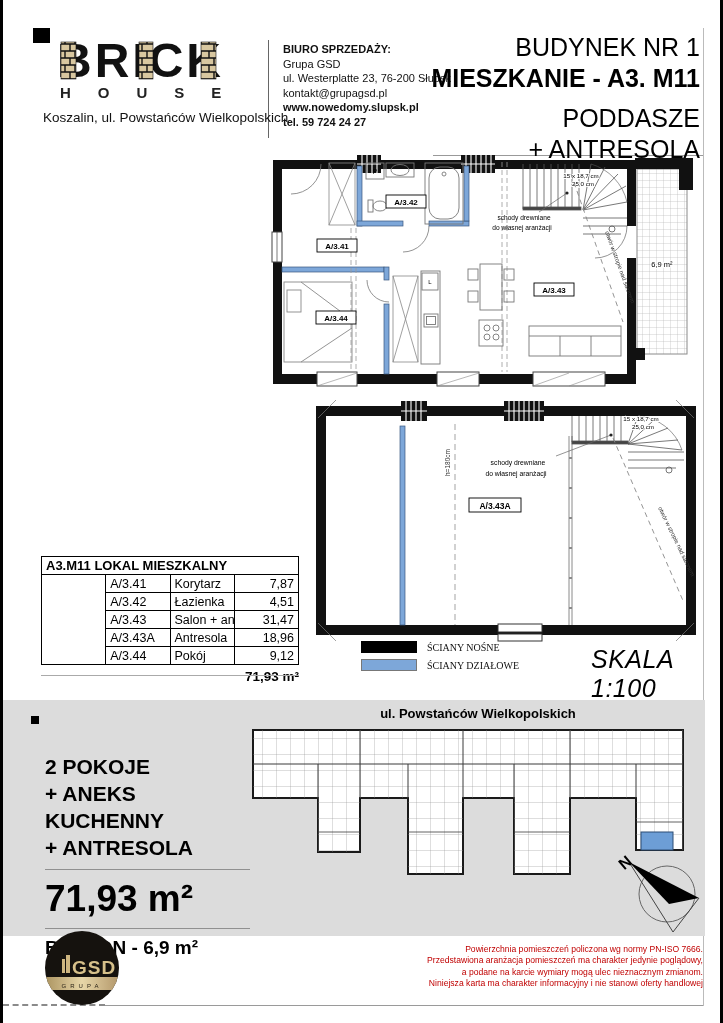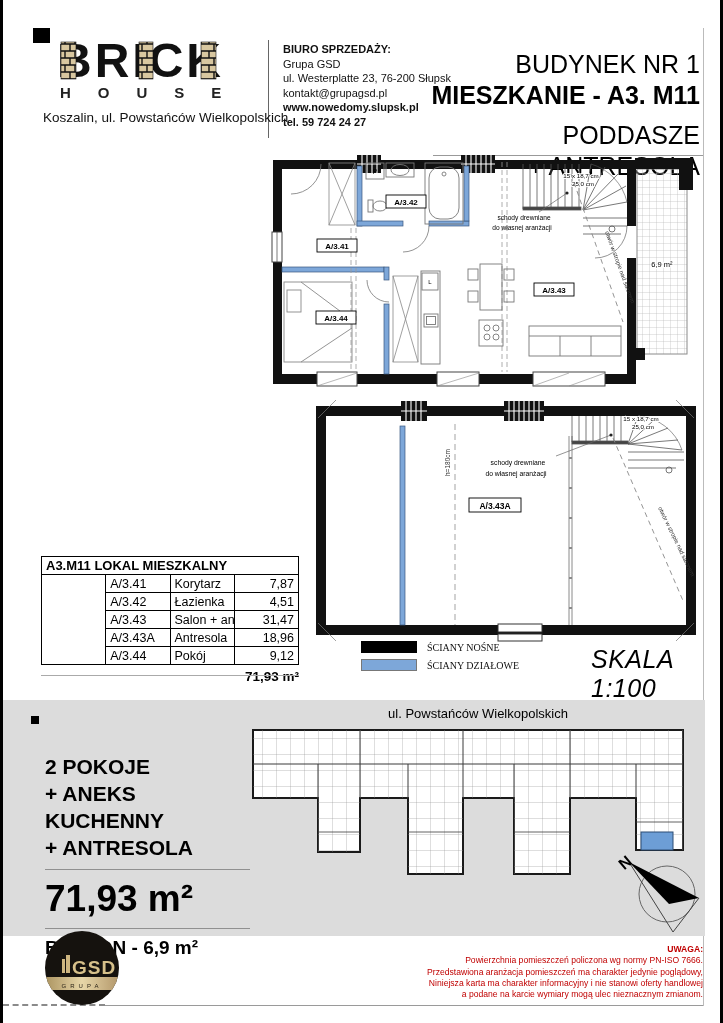--- a/index.html
+++ b/index.html
@@ -8,21 +8,21 @@
         border-left:3px solid #000;border-right:3px solid #000;}
   .abs{position:absolute;}
   
   .corner-mark{left:30px;top:28px;width:17px;height:15px;background:#000;}
   .hdr-vline{left:265px;top:40px;width:1px;height:98px;background:#666;}
   .right-vline{left:700px;top:28px;width:1px;height:978px;background:#bbb;z-index:1;}
   .hdr-hline{left:430px;top:155px;width:270px;height:1px;background:#999;}
   .logo-address{left:40px;top:110px;font-size:13.5px;color:#111;}
   .sales{left:280px;top:42px;font-size:11px;line-height:14.5px;color:#111;}
   .sales .b{font-weight:bold;}
-  .unit{left:300px;top:49px;width:397px;text-align:right;font-size:25px;line-height:31px;color:#000;}
+  .unit{left:300px;top:32px;width:397px;text-align:right;font-size:25px;line-height:31px;color:#000;}
   .unit .apt{font-weight:bold;}
   .unit .gap{height:9px;}
   
   .tbl{left:38px;top:556px;width:258px;}
   table{border-collapse:collapse;width:258px;table-layout:fixed;}
   td{border:1px solid #000;font-size:12.5px;padding:1px 4px;height:15px;overflow:hidden;white-space:nowrap;}
   tr.t-title td{font-weight:bold;font-size:13px;border:1.4px solid #000;}
   td.c0{width:16px;padding:0;}
   td.code{width:60px;}
   td.name{width:118px;}
@@ -37,21 +37,21 @@
   .sw.blue{background:#7da7d9;}
   .scale{left:588px;top:645px;width:142px;font-size:25px;letter-spacing:.5px;font-style:italic;}
   
   .panel{left:0;top:700px;width:702px;height:236px;background:#dcdcdc;z-index:2;}
   .panel-mark{left:28px;top:716px;width:8px;height:8px;background:#000;z-index:3;}
   .summary{left:42px;top:753px;z-index:3;width:205px;}
   .summary .line{font-size:21px;font-weight:bold;line-height:27px;}
   .summary hr{border:none;border-top:1px solid #909090;margin:8px 0;}
   .summary .big{font-size:37px;font-weight:bold;line-height:42px;}
   .summary .balkon{font-size:19px;font-weight:bold;}
-  .street{left:250px;top:706px;width:450px;text-align:center;font-size:13px;font-weight:normal;z-index:3;}
+  .street{left:250px;top:706px;width:450px;text-align:center;font-size:13px;font-weight:bold;z-index:3;}
   .siteplan{left:245px;top:722px;z-index:3;}
   .compass{left:612px;top:846px;z-index:4;}
   
   .gsd{left:38px;top:929px;z-index:5;}
   .foot-dash{left:0px;top:1004px;width:102px;border-top:2px dashed #8a8a8a;}
   .foot-line{left:102px;top:1005px;width:598px;border-top:1px solid #9a9a9a;}
   .notice{left:270px;top:944px;width:430px;text-align:right;font-size:8.6px;line-height:11.3px;color:#c00000;z-index:3;}
   .notice .ttl{font-weight:bold;}
   
   .plan-upper{left:268px;top:152px;}
@@ -419,20 +419,19 @@
     <rect x="21" y="30" width="3" height="14" fill="#cdb57f"></rect>
     <rect x="25" y="26" width="4" height="18" fill="#cdb57f"></rect>
     <text x="31" y="45" font-size="19" font-weight="bold" letter-spacing="1" fill="#d6c08a">GSD</text>
     <text x="41" y="58.5" font-size="6" letter-spacing="4" text-anchor="middle" fill="#241d13">GRUPA</text>
   </svg>
 
   <div class="abs foot-dash"></div>
   <div class="abs foot-line"></div>
 
   <div class="abs notice">
-    <div class="ttl">UWAGA:</div>
     <div>Powierzchnia pomieszczeń policzona wg normy PN-ISO 7666.</div>
     <div>Przedstawiona aranżacja pomieszczeń ma charakter jedynie poglądowy,</div>
+    <div>a podane na karcie wymiary mogą ulec nieznacznym zmianom.</div>
     <div>Niniejsza karta ma charakter informacyjny i nie stanowi oferty handlowej</div>
-    <div>a podane na karcie wymiary mogą ulec nieznacznym zmianom.</div>
   </div>
 
 </div>
 
 </body></html>

